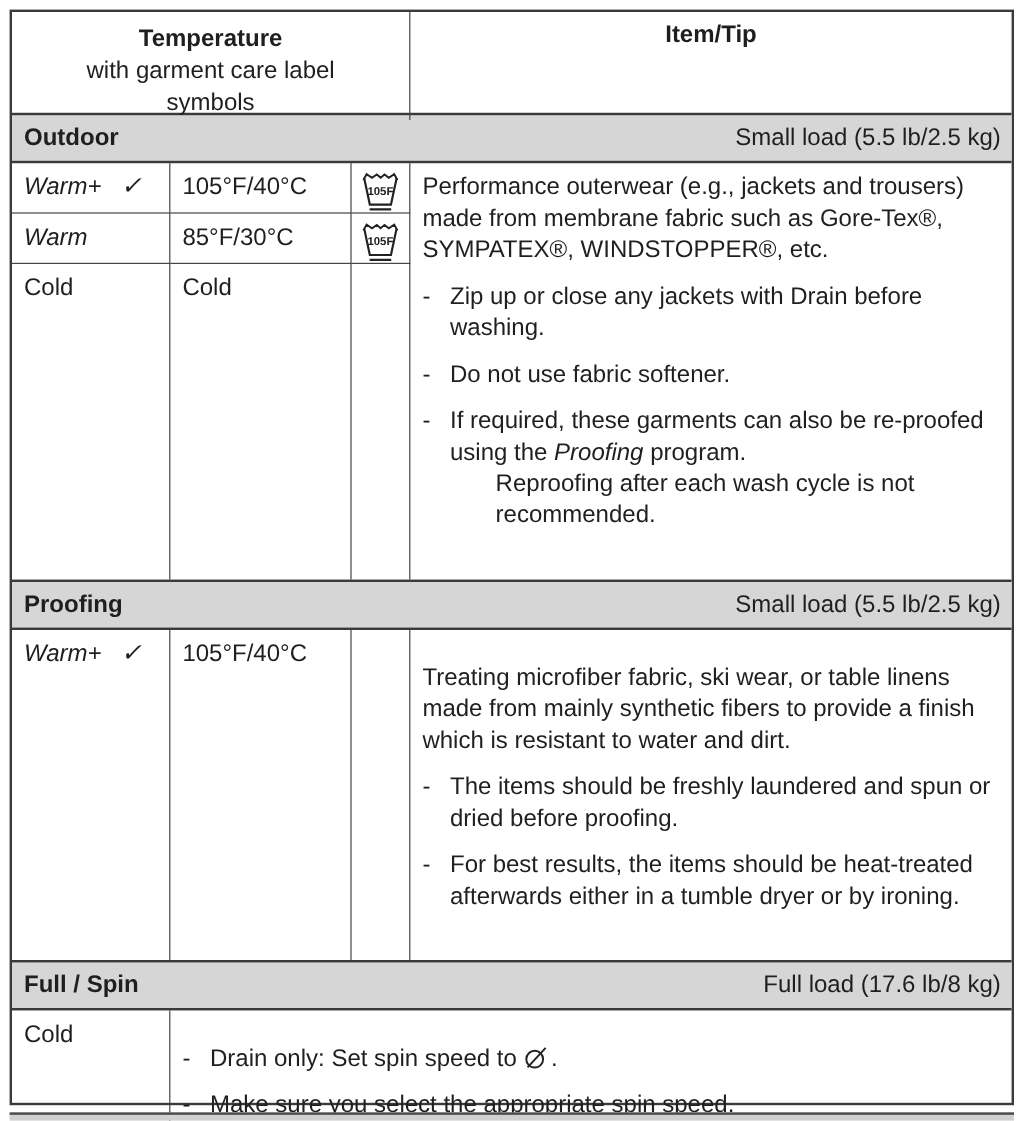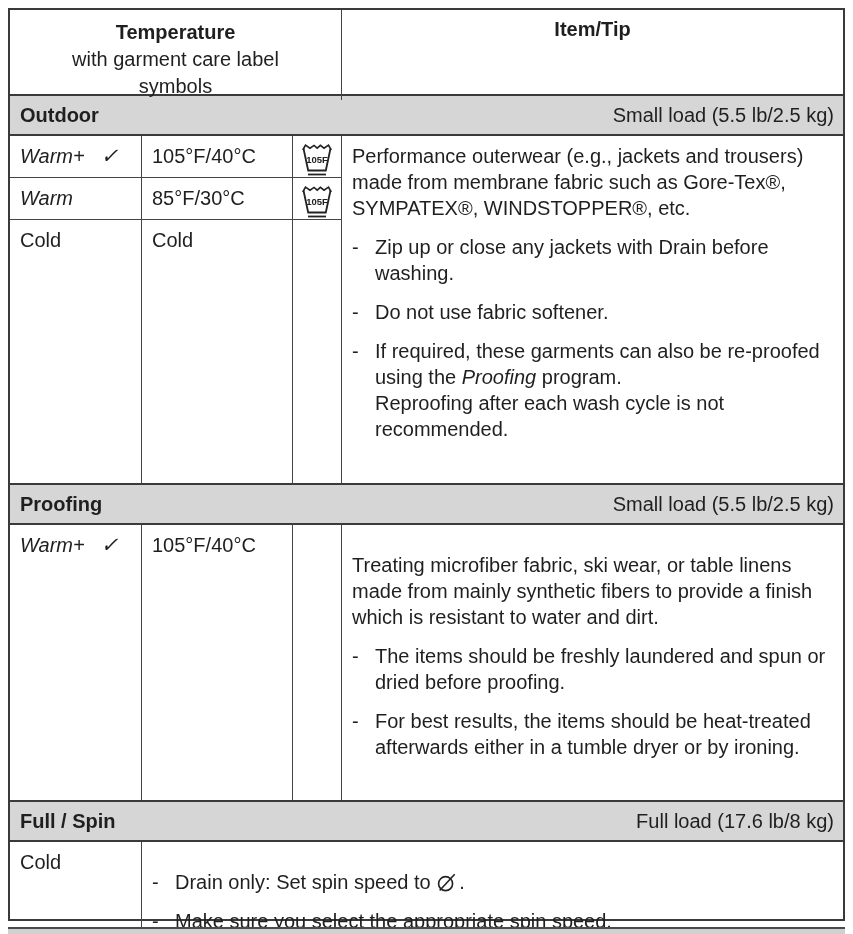--- a/index.html
+++ b/index.html
@@ -65,21 +65,21 @@
   .sym-cell { display: flex; justify-content: center; padding-top: 5px; align-items: center; }
 
   .tip-cell { padding: 7px 10px 0 10px; grid-row: 1 / 4; grid-column: 4 / 5; }
   .tip-cell-p { padding: 7px 10px 0 10px; margin-top: 20px; }
 
   .para { margin: 0 0 13px 0; }
   .bullet { display: flex; margin: 0 0 13px 0; }
   .bullet .dash { width: 23px; flex: 0 0 23px; }
   .bullet .btxt { flex: 1; }
   .ital { font-style: italic; }
-  .block2 { display: block; }
+  .block2 { display: block; margin-left: 38px; }
 
   
   .care-icon { display: inline-block; }
   .care-icon text {
     font-family: "Liberation Sans", sans-serif;
     font-size: 9.5px; font-weight: bold; fill: #222;
   }
   .nospin-icon { display: inline-block; vertical-align: -5px; }
 
   

